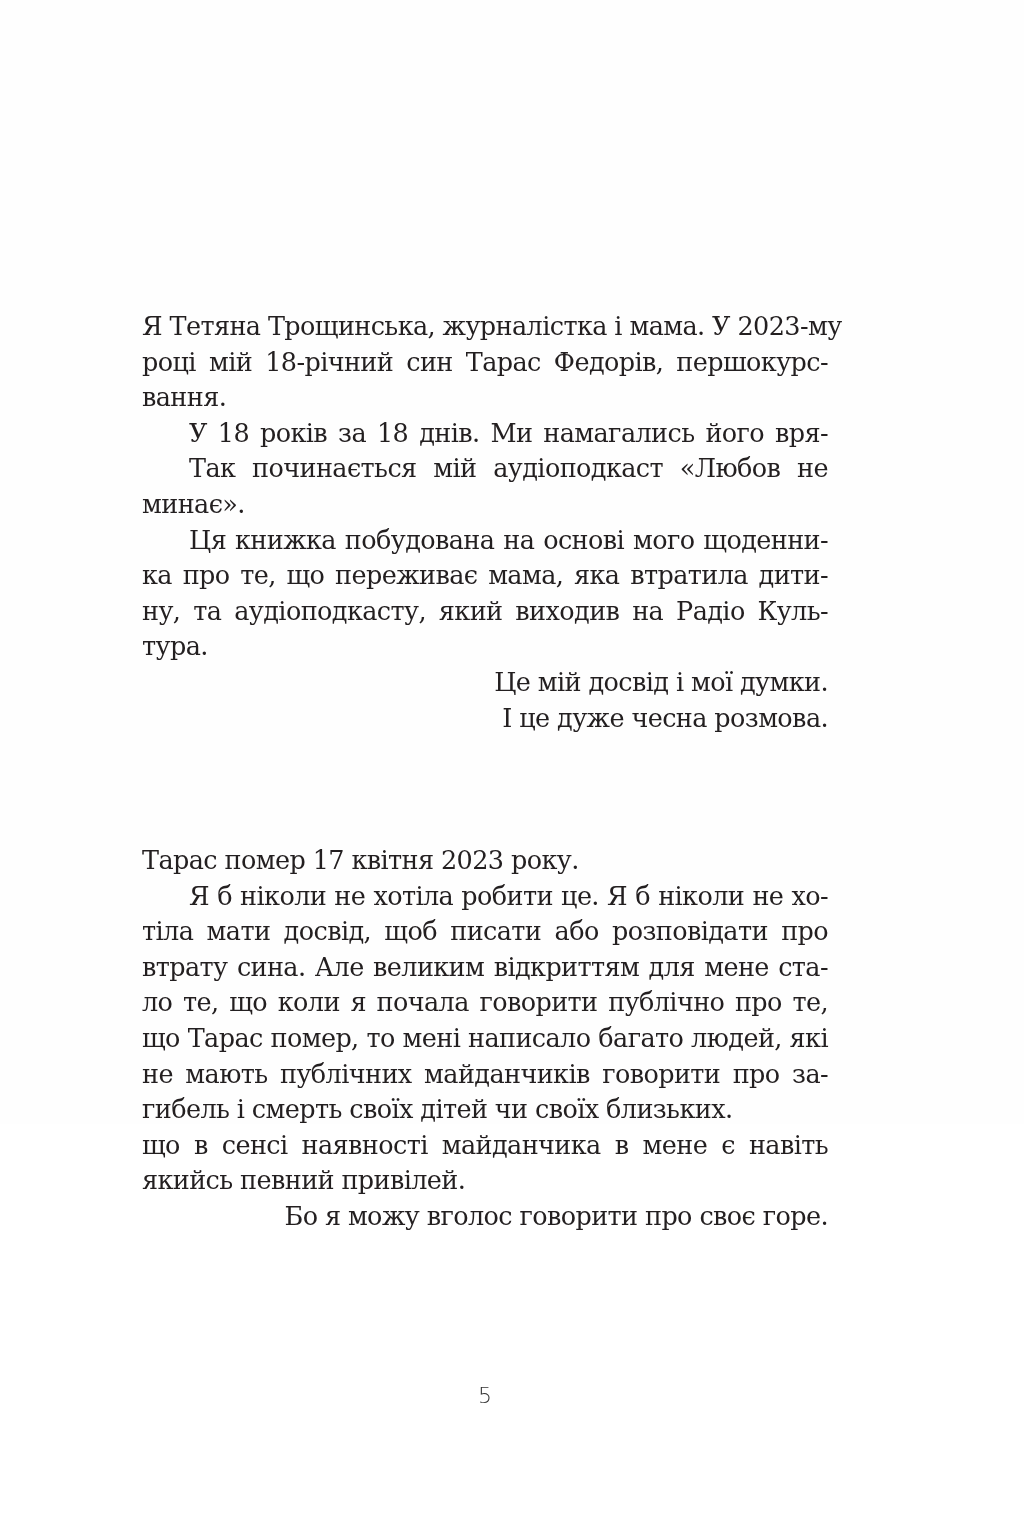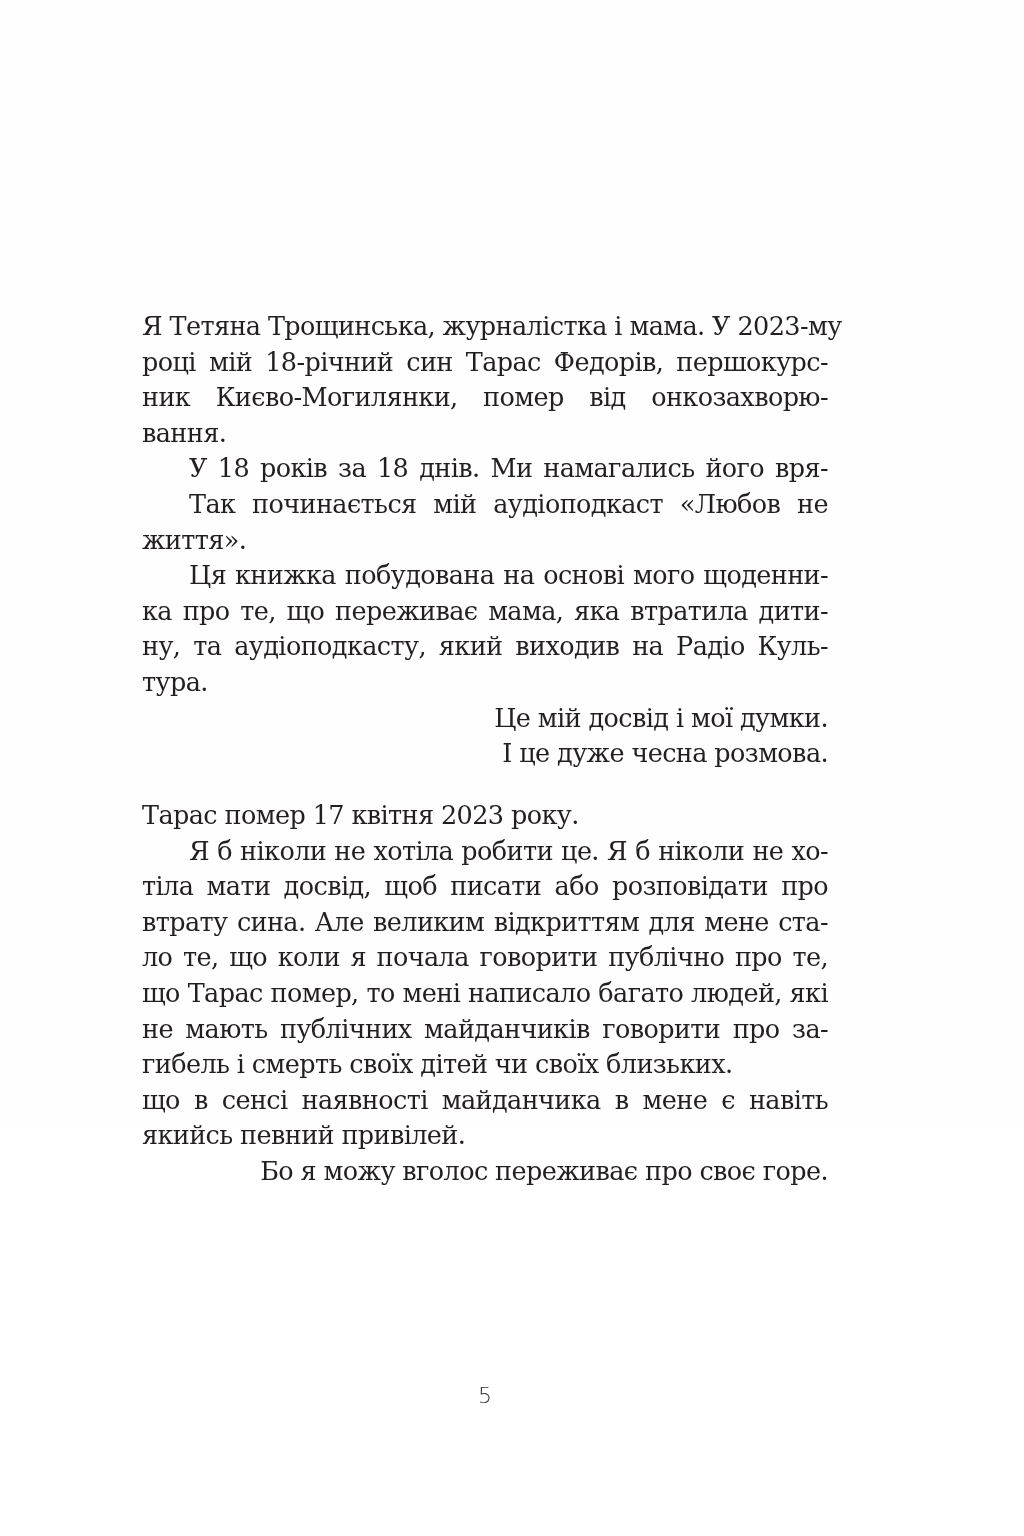--- a/index.html
+++ b/index.html
@@ -39,63 +39,62 @@
     }
     .line.justify {
       text-align: justify;
       text-align-last: justify;
     }
     .line.indent {
       padding-left: 47px;
       text-align: right;
     }
     .block-1 { top: 309px; }
-    .block-2 { top: 798px; }
+    .block-2 { top: 843px; }
     .page-number {
       position: absolute;
       top: 1383px;
       left: 0;
       width: 970px;
       text-align: center;
       font-family: "DejaVu Sans", "Liberation Sans", sans-serif;
       font-size: 22px;
       color: #333333;
       font-weight: 300;
     }
   </style>
 </head>
 <body>
 
 <div class="page">
 
   <div class="text-block block-1">
     <span class="line justify">Я Тетяна Трощинська, журналістка і мама. У 2023-му</span>
     <span class="line justify">році мій 18-річний син Тарас Федорів, першокурс-</span>
-    <span class="line justify">ник Києво-Могилянки, помер від онкозахворю-</span>
     <span class="line">вання.</span>
     <span class="line justify indent">У 18 років за 18 днів. Ми намагались його вря-</span>
     <span class="line justify indent">Так починається мій аудіоподкаст «Любов не</span>
-    <span class="line">життя».</span>
+    <span class="line">минає».</span>
     <span class="line justify indent">Ця книжка побудована на основі мого щоденни-</span>
     <span class="line justify">ка про те, що переживає мама, яка втратила дити-</span>
     <span class="line justify">ну, та аудіоподкасту, який виходив на Радіо Куль-</span>
     <span class="line">тура.</span>
     <span class="line indent">Це мій досвід і мої думки.</span>
     <span class="line indent">І це дуже чесна розмова.</span>
   </div>
 
   <div class="text-block block-2">
     <span class="line">Тарас помер 17 квітня 2023 року.</span>
     <span class="line justify indent">Я б ніколи не хотіла робити це. Я б ніколи не хо-</span>
     <span class="line justify">тіла мати досвід, щоб писати або розповідати про</span>
     <span class="line justify">втрату сина. Але великим відкриттям для мене ста-</span>
     <span class="line justify">ло те, що коли я почала говорити публічно про те,</span>
     <span class="line justify">що Тарас помер, то мені написало багато людей, які</span>
     <span class="line justify">не мають публічних майданчиків говорити про за-</span>
     <span class="line">гибель і смерть своїх дітей чи своїх близьких.</span>
     <span class="line justify">що в сенсі наявності майданчика в мене є навіть</span>
     <span class="line">якийсь певний привілей.</span>
-    <span class="line indent">Бо я можу вголос переживає про своє горе.</span>
+    <span class="line indent">Бо я можу вголос говорити про своє горе.</span>
   </div>
 
   <div class="page-number">5</div>
 
 </div>
 
 </body></html>

